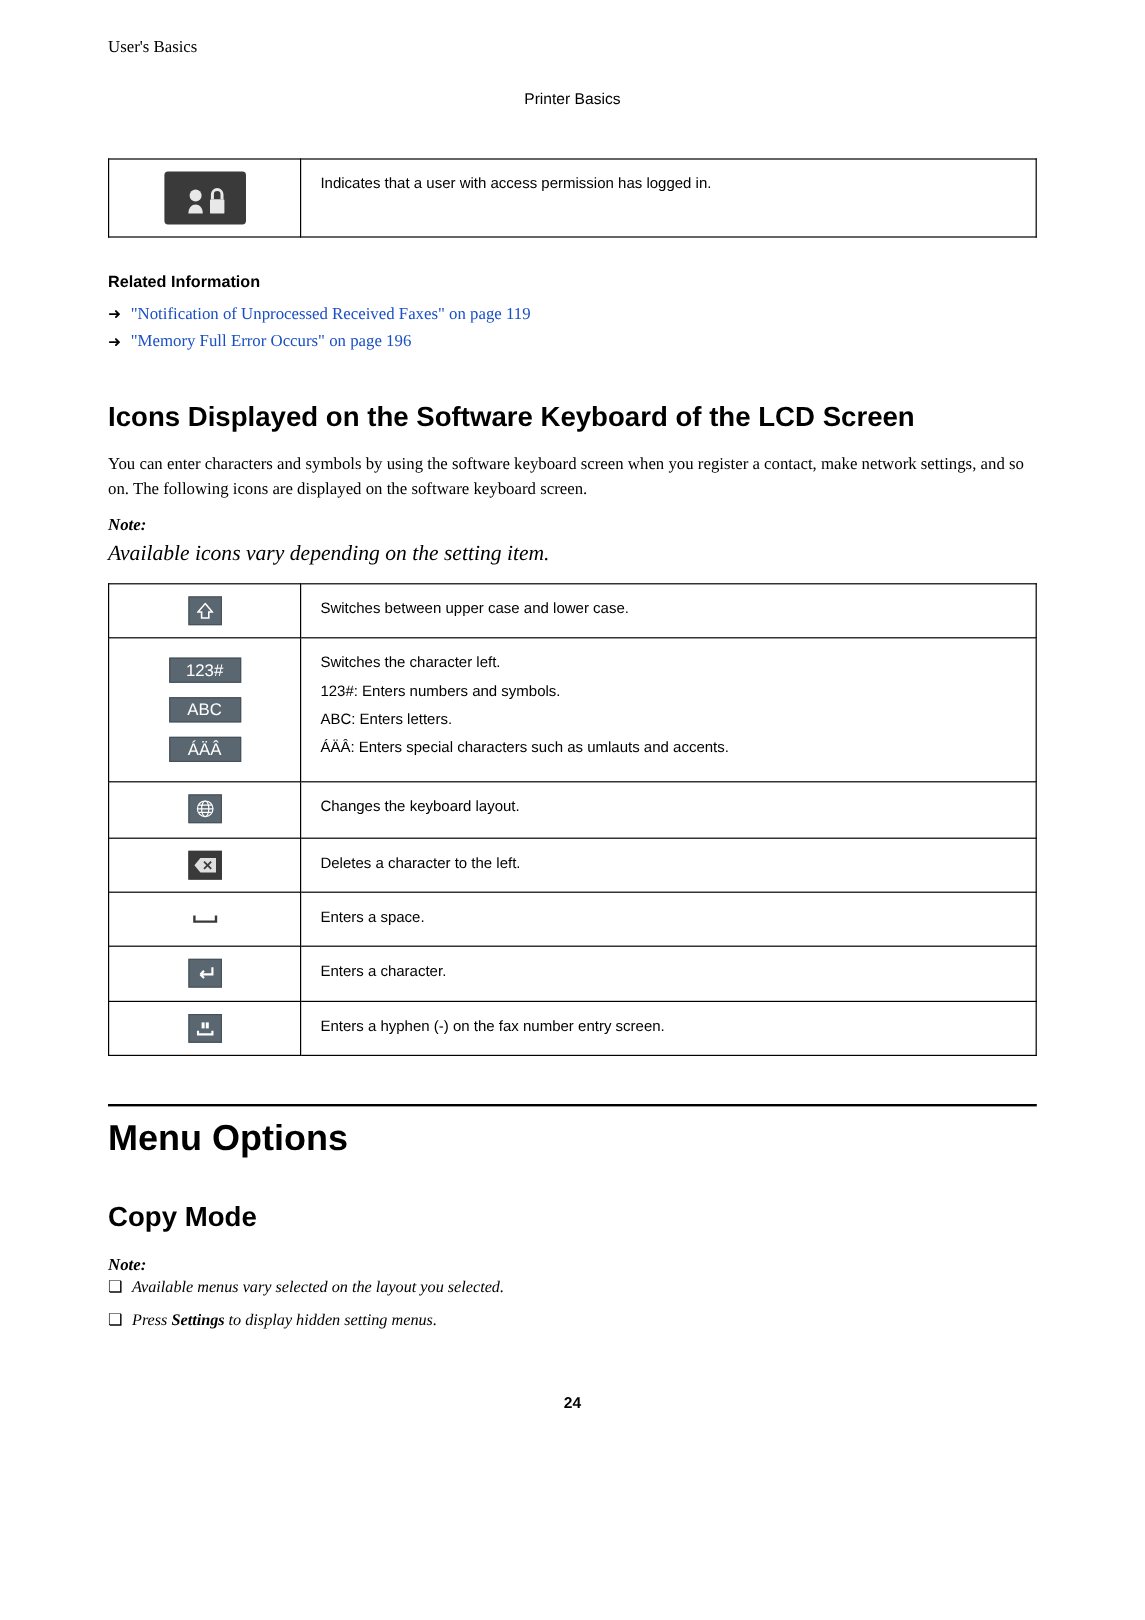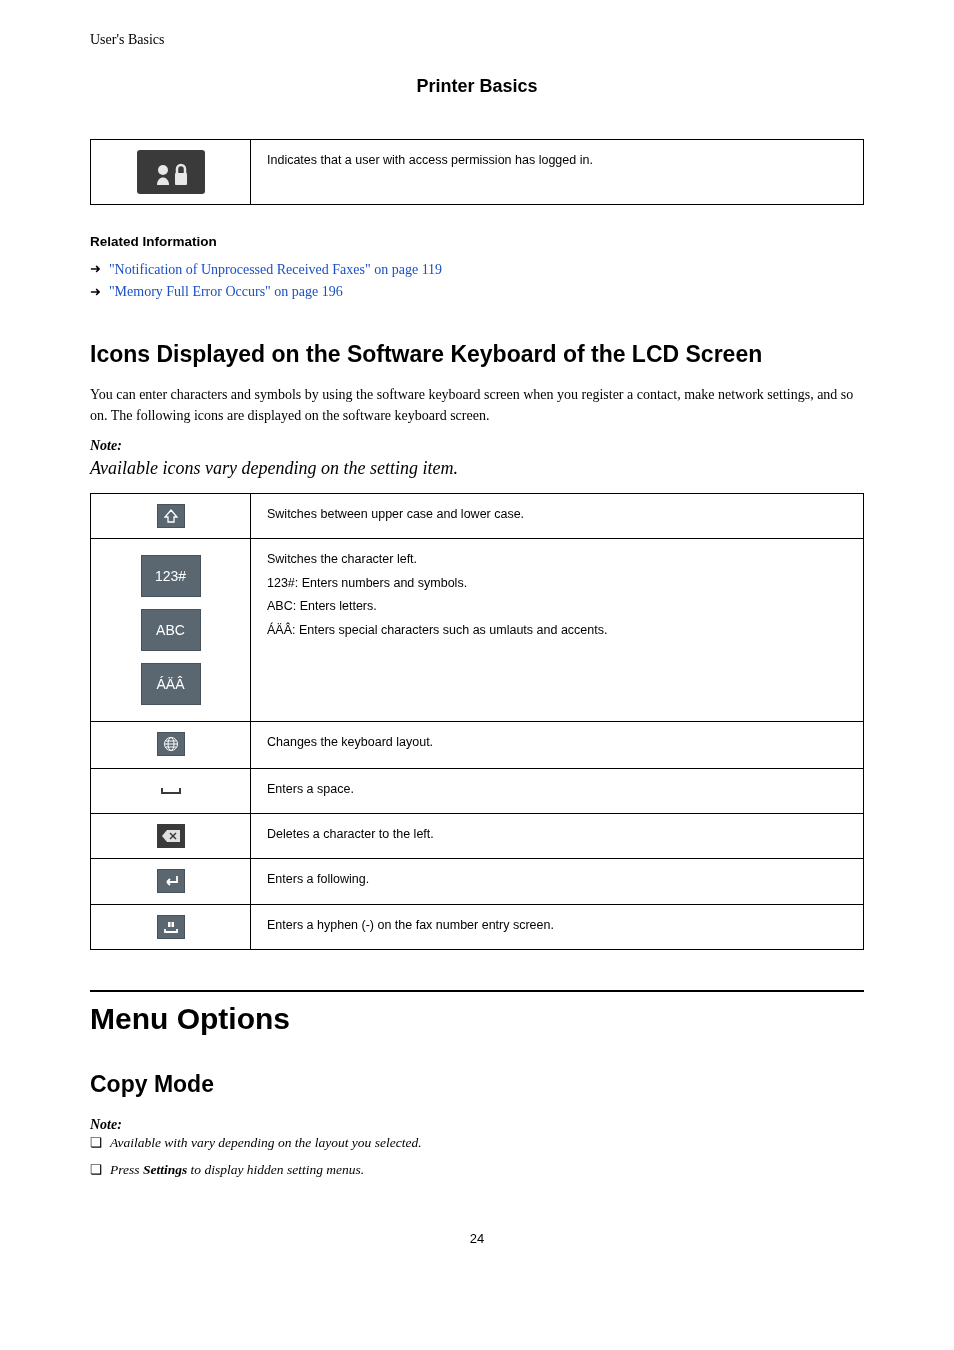--- a/index.html
+++ b/index.html
@@ -13,22 +13,22 @@
       font-size: 13px;
       line-height: 1.4;
     }
     .header-guide {
       font-family: Georgia, 'Times New Roman', serif;
       font-size: 14px;
       margin-bottom: 24px;
     }
     .header-section {
       text-align: center;
-      font-weight: bold;
-      font-size: 18px;
+      font-weight: normal;
+      font-size: 13px;
       margin-bottom: 40px;
     }
     table.icon-table {
       border-collapse: collapse;
       width: 100%;
       margin-bottom: 28px;
     }
     table.icon-table td {
       border: 1px solid #000;
       padding: 12px 16px;
@@ -47,21 +47,21 @@
       height: 44px;
       background: #3a3a3a;
       border-radius: 3px;
       align-items: center;
       justify-content: center;
       gap: 2px;
     }
     .btn-icon {
       display: inline-flex;
       width: 60px;
-      height: 42px;
+      height: 21px;
       background: #5b6770;
       color: #fff;
       align-items: center;
       justify-content: center;
       font-size: 14px;
       margin: 6px 0;
       border: 1px solid #48525a;
     }
     .btn-small {
       display: inline-flex;
@@ -141,21 +141,21 @@
       position: relative;
     }
     .note-list li::before {
       content: "❏";
       position: absolute;
       left: 0;
       font-style: normal;
     }
     .page-num {
       text-align: center;
-      font-weight: normal;
+      font-weight: bold;
       font-size: 13px;
       margin-top: 50px;
     }
     .cell-multi p { margin-bottom: 6px; }
   </style>
 </head>
 <body>
 
 <div class="header-guide">User's Basics</div>
 <div class="header-section">Printer Basics</div>
@@ -227,50 +227,50 @@
           <line x1="1.5" y1="8" x2="14.5" y2="8" stroke="#fff" stroke-width="1"></line>
           <line x1="2.5" y1="5" x2="13.5" y2="5" stroke="#fff" stroke-width="1"></line>
           <line x1="2.5" y1="11" x2="13.5" y2="11" stroke="#fff" stroke-width="1"></line>
         </svg>
       </span>
     </td>
     <td>Changes the keyboard layout.</td>
   </tr>
   <tr>
     <td class="icon-cell">
-      <span class="btn-small" style="background:none;border:none;">
-        <svg width="22" height="10" viewBox="0 0 22 10">
-              <path d="M2 2 L2 7 L20 7 L20 2" fill="none" stroke="#3a3a3a" stroke-width="2"></path>
-            </svg>
-      </span>
-    </td>
-    <td>Enters a space.</td>
-  </tr>
-  <tr>
-    <td class="icon-cell">
       <span class="btn-small" style="background:#3a3a3a;border-color:#3a3a3a;">
         <svg width="20" height="14" viewBox="0 0 20 14">
               <path d="M6 1 L19 1 L19 13 L6 13 L1 7 Z" fill="#3a3a3a" stroke="#fff" stroke-width="0"></path>
               <path d="M6 1 L19 1 L19 13 L6 13 L1 7 Z" fill="#e0e0e0"></path>
               <line x1="9" y1="4" x2="15" y2="10" stroke="#3a3a3a" stroke-width="1.5"></line>
               <line x1="15" y1="4" x2="9" y2="10" stroke="#3a3a3a" stroke-width="1.5"></line>
             </svg>
       </span>
     </td>
     <td>Deletes a character to the left.</td>
   </tr>
   <tr>
     <td class="icon-cell">
+      <span class="btn-small" style="background:none;border:none;">
+        <svg width="22" height="10" viewBox="0 0 22 10">
+              <path d="M2 2 L2 7 L20 7 L20 2" fill="none" stroke="#3a3a3a" stroke-width="2"></path>
+            </svg>
+      </span>
+    </td>
+    <td>Enters a space.</td>
+  </tr>
+  <tr>
+    <td class="icon-cell">
       <span class="btn-small">
         <svg width="18" height="14" viewBox="0 0 18 14">
               <path d="M15 2 L15 8 L5 8 M5 8 L8 5 M5 8 L8 11" fill="none" stroke="#fff" stroke-width="1.8"></path>
             </svg>
       </span>
     </td>
-    <td>Enters a following.</td>
+    <td>Enters a character.</td>
   </tr>
   <tr>
     <td class="icon-cell">
       <span class="btn-small">
         <svg width="18" height="14" viewBox="0 0 18 14">
               <path d="M3 9 L3 12 L15 12 L15 9" fill="none" stroke="#fff" stroke-width="1.8"></path>
               <rect x="6" y="2" width="2.5" height="5" fill="#fff"></rect>
               <rect x="9.5" y="2" width="2.5" height="5" fill="#fff"></rect>
             </svg>
       </span>
@@ -279,17 +279,17 @@
   </tr>
 </tbody>
   </table>
 
 <h1 class="big-heading">Menu Options</h1>
 
 <h2 class="section-h2" style="margin-top:0;">Copy Mode</h2>
 
 <div class="note-heading">Note:</div>
 <ul class="note-list">
-  <li>Available with vary depending on the layout you selected.</li>
+  <li>Available menus vary selected on the layout you selected.</li>
   <li><span style="font-style:italic;">Press </span><b style="font-style:italic;">Settings</b><span style="font-style:italic;"> to display hidden setting menus.</span></li>
 </ul>
 
 <div class="page-num">24</div>
 
 </body></html>

